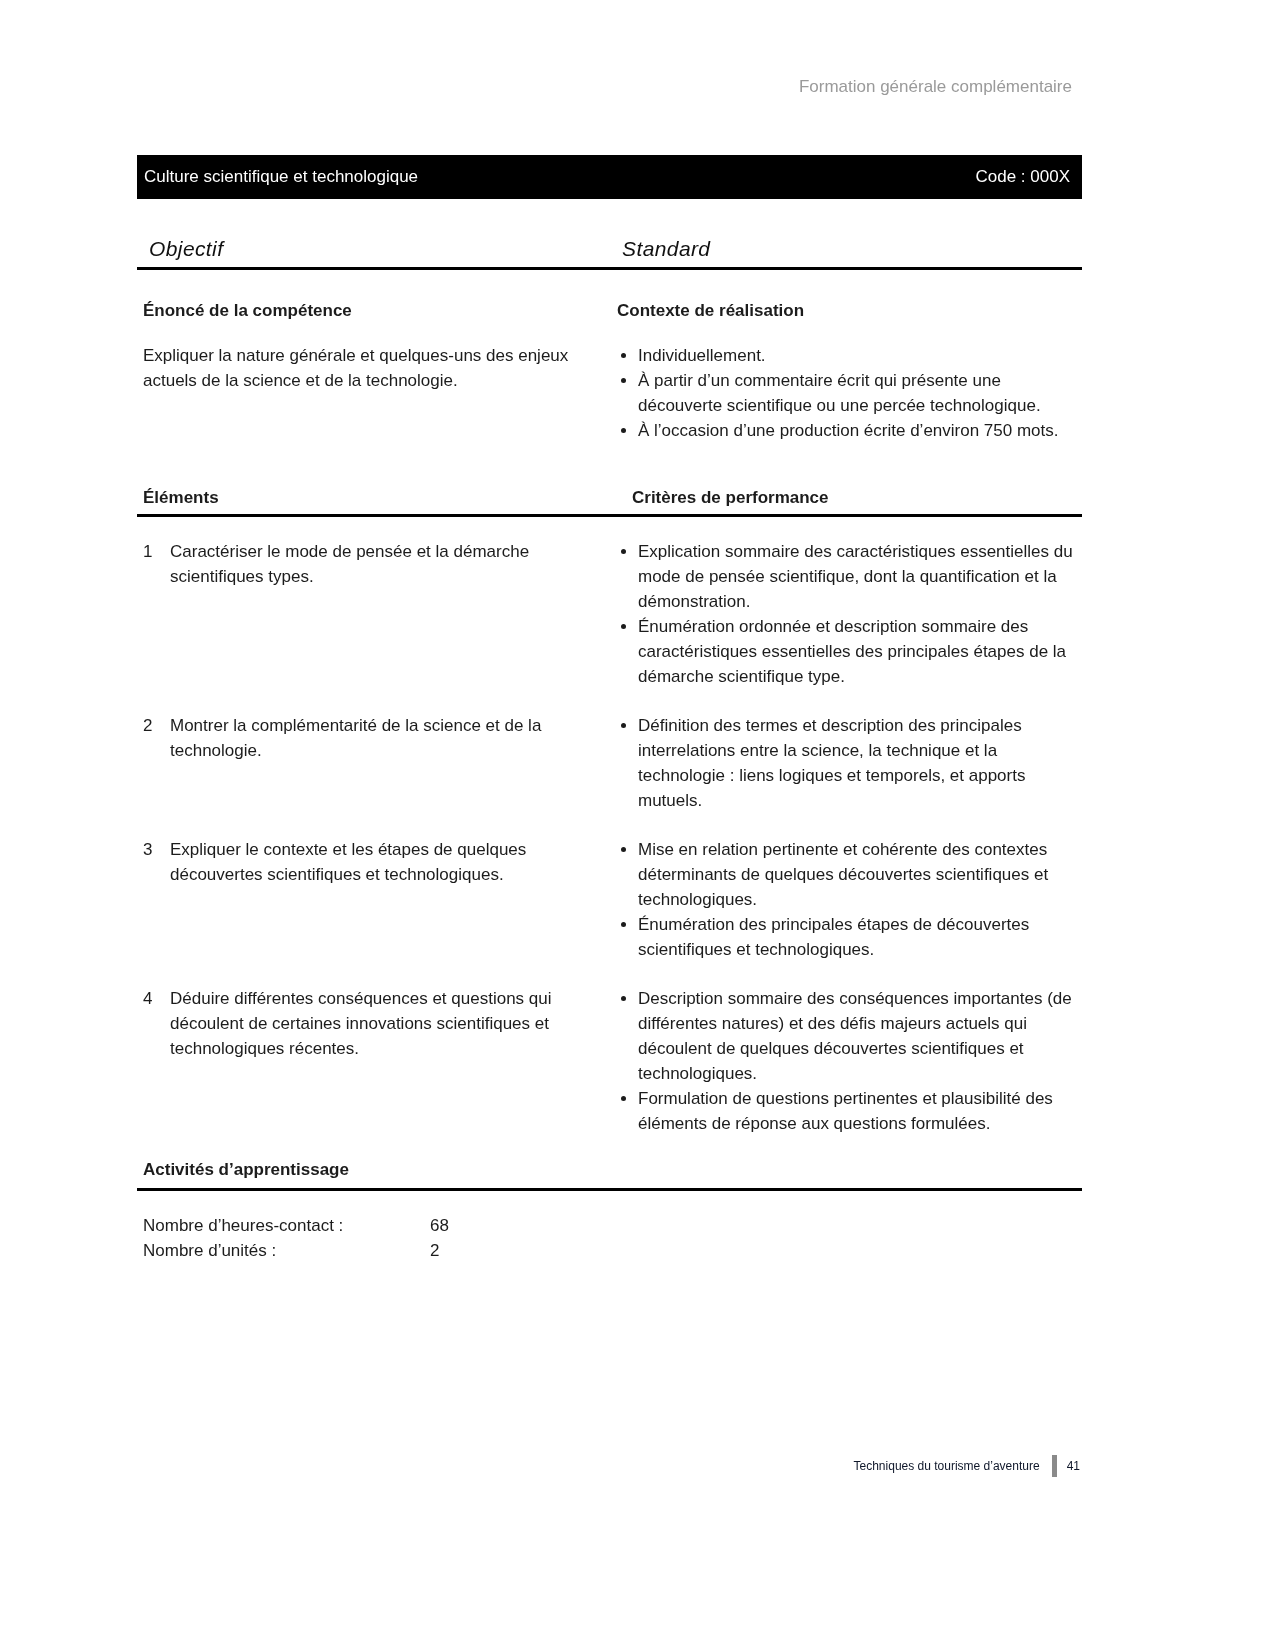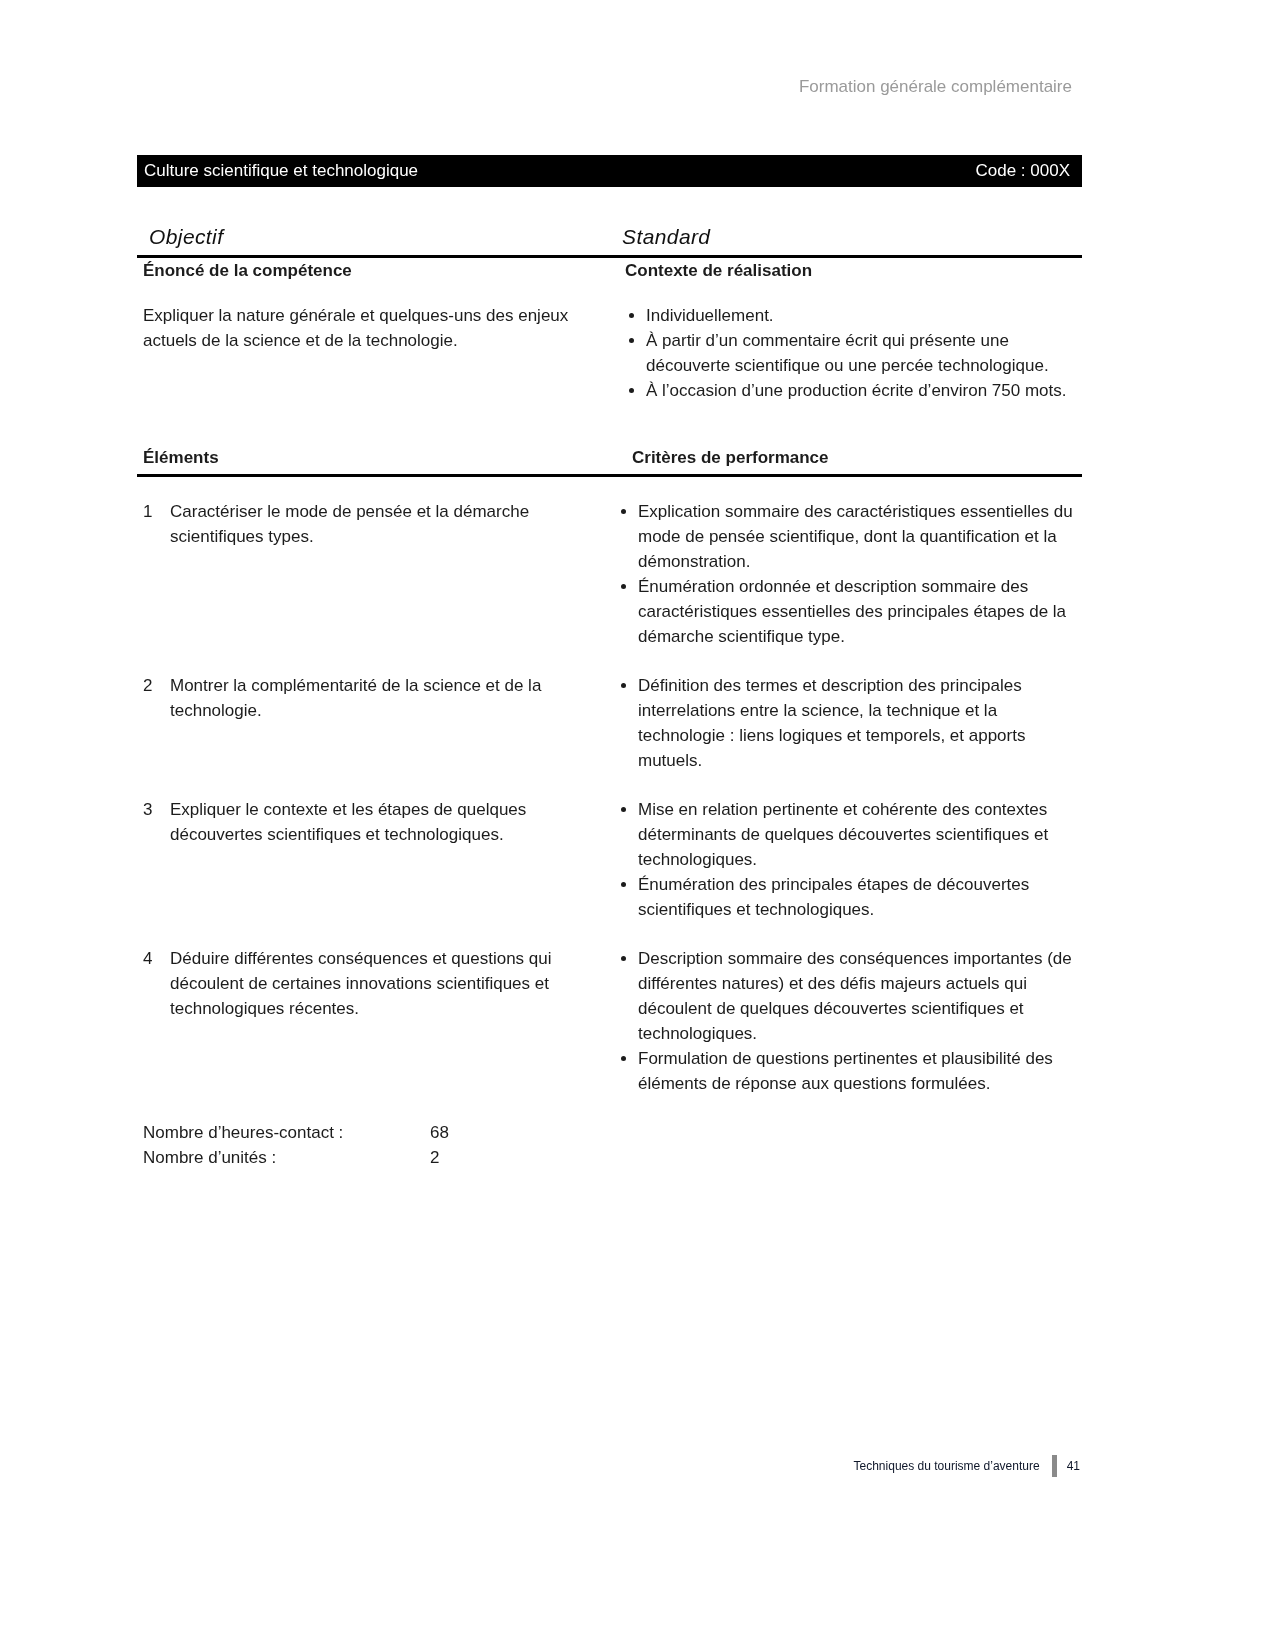--- a/index.html
+++ b/index.html
@@ -17,21 +17,21 @@
   .doc-header {
     margin-top: 70px;
     text-align: right;
     padding-right: 10px;
     color: #9a9a9a;
     font-size: 17px;
   }
 
   .title-bar {
     margin-top: 58px;
-    height: 32px;
+    height: 44px;
     background: #000000;
     color: #ffffff;
     display: flex;
     align-items: center;
     justify-content: space-between;
     padding: 0 12px 0 7px;
     box-sizing: border-box;
     font-size: 17px;
   }
 
@@ -44,21 +44,22 @@
     letter-spacing: 0.4px;
     color: #111;
     font-style: italic;
   }
   .col-headers .left { width: 480px; padding-left: 12px; box-sizing: border-box; }
   .col-headers .right { padding-left: 5px; }
 
   .two-col {
     display: grid;
     grid-template-columns: 455px 465px;
-    column-gap: 33px;
+    column-gap: 25px;
+    margin-top: 28px;
     font-size: 17px;
     line-height: 25px;
   }
   .left-col { padding-left: 6px; box-sizing: border-box; }
   h3.sec { font-size: 17px; font-weight: bold; margin: 0 0 20px 0; }
   p { margin: 0; }
 
   ul.bullets { margin: 0; padding-left: 21px; }
   ul.bullets li { margin: 0; }
 
@@ -187,20 +188,21 @@
           <span>Déduire différentes conséquences et questions qui découlent de certaines innovations scientifiques et technologiques récentes.</span>
         </div>
         <ul class="bullets">
           <li>Description sommaire des conséquences importantes (de différentes natures) et des défis majeurs actuels qui découlent de quelques découvertes scientifiques et technologiques.</li>
           <li>Formulation de questions pertinentes et plausibilité des éléments de réponse aux questions formulées.</li>
         </ul>
       </div>
 
     </div>
 
+    <div class="act-heading">Activités d’apprentissage</div>
 
     <div class="act-lines">
       <div class="act-line">
         <span class="act-label">Nombre d’heures-contact :</span>
         <span>68</span>
       </div>
       <div class="act-line">
         <span class="act-label">Nombre d’unités :</span>
         <span>2</span>
       </div>

